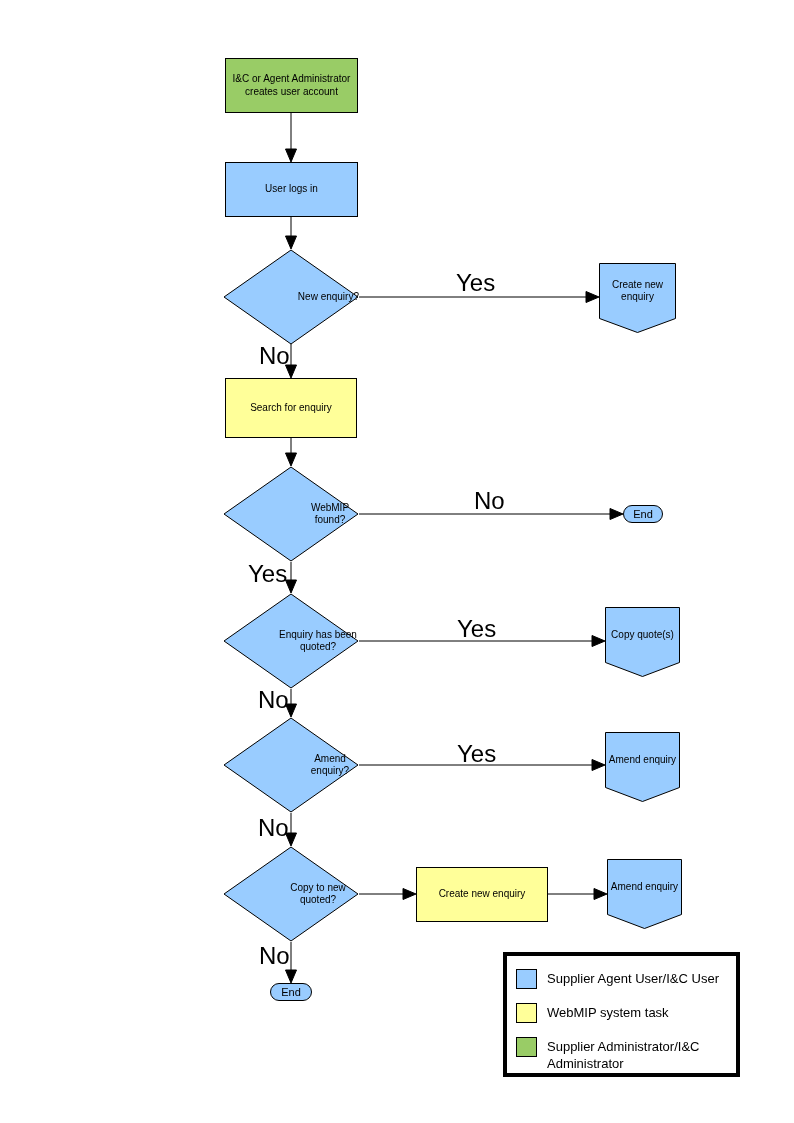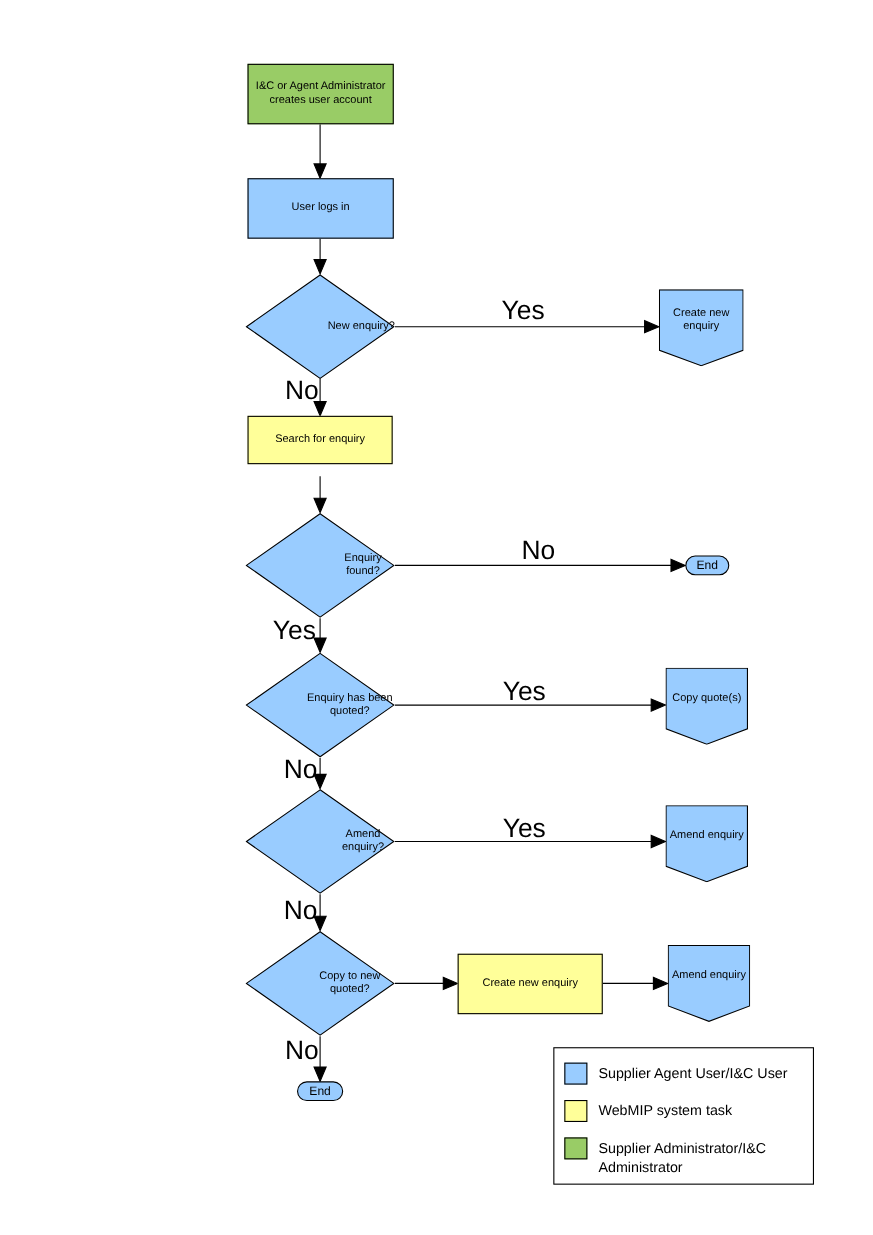--- a/index.html
+++ b/index.html
@@ -30,21 +30,21 @@
   .pentagon .lbl{position:absolute;left:0;top:0;width:100%;height:55px;display:flex;
                  align-items:center;justify-content:center;text-align:center;
                  font-size:10px;line-height:1.2;padding:0 2px;box-sizing:border-box;}
 
   .terminator{border:1px solid #000;border-radius:9px;background:#99CCFF;
               display:flex;align-items:center;justify-content:center;font-size:11px;}
 
   .edge-label{position:absolute;font-size:24px;line-height:1;}
 
   #legend{position:absolute;left:503px;top:952px;width:237px;height:125px;
-          border:1px solid #000000;box-sizing:border-box;padding:13px 0 0 9px;}
+          border:4px solid #000000;box-sizing:border-box;padding:13px 0 0 9px;}
   .legend-row{display:flex;align-items:flex-start;margin-bottom:14px;}
   .legend-swatch{width:21px;height:20px;border:1px solid #000;flex:0 0 auto;box-sizing:border-box;}
   .legend-label{margin-left:10px;font-size:13px;line-height:1.3;width:185px;padding-top:2px;}
 </style>
 </head>
 <body>
 
 <div id="page">
 
   <svg id="edges">
@@ -125,30 +125,30 @@
 
   <div class="node pentagon" style="left:599px;top:263px;width:77px;">
     <svg width="77" height="70">
       <polygon points="0.5,0.5 76.5,0.5 76.5,55.5 38.5,69.5 0.5,55.5"></polygon>
       </svg>
     <div class="lbl">
         <span style="max-width:62px;">Create new enquiry</span>
       </div>
   </div>
 
-  <div class="node rect-node fill-yellow" style="left:225px;top:378px;width:132px;height:44px;">
+  <div class="node rect-node fill-yellow" style="left:225px;top:378px;width:132px;height:60px;">
     <span>Search for enquiry</span>
   </div>
 
   <div class="node diamond" style="left:223px;top:466px;">
     <svg width="136" height="96">
       <polygon points="68,1 135,48 68,95 1,48"></polygon>
       </svg>
     <div class="lbl">
-        <span style="max-width:58px;">Enquiry found?</span>
+        <span style="max-width:58px;">WebMIP found?</span>
       </div>
   </div>
 
   <div class="node terminator" style="left:623px;top:505px;width:40px;height:18px;">
     <span>End</span>
   </div>
 
   <div class="node diamond" style="left:223px;top:593px;">
     <svg width="136" height="96">
       <polygon points="68,1 135,48 68,95 1,48"></polygon>

